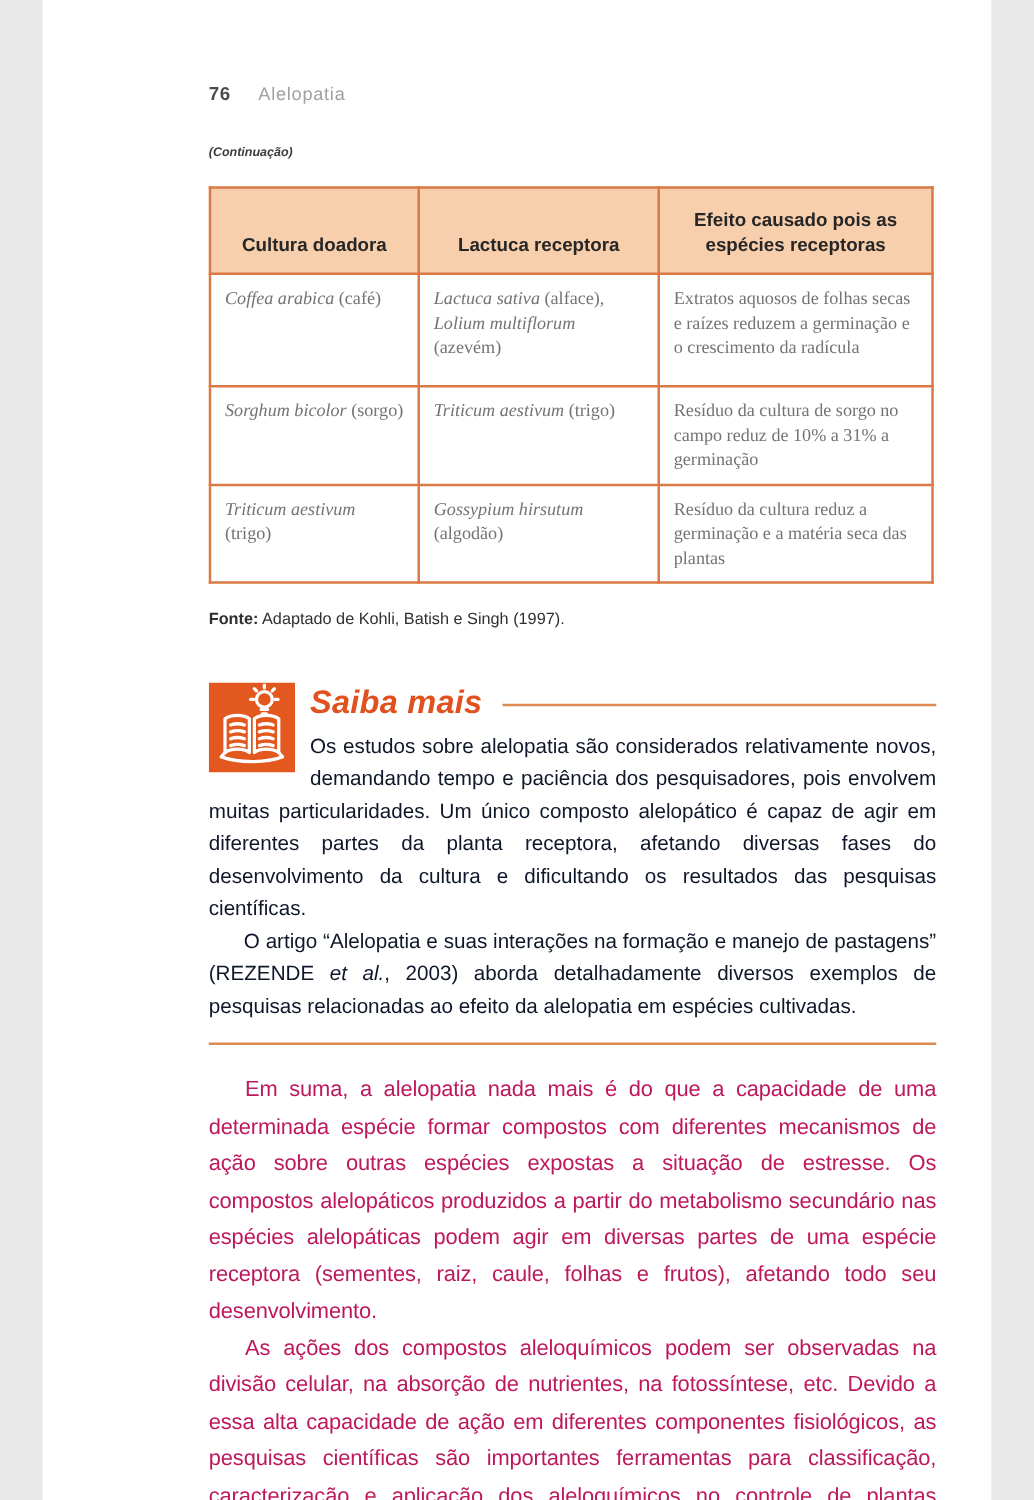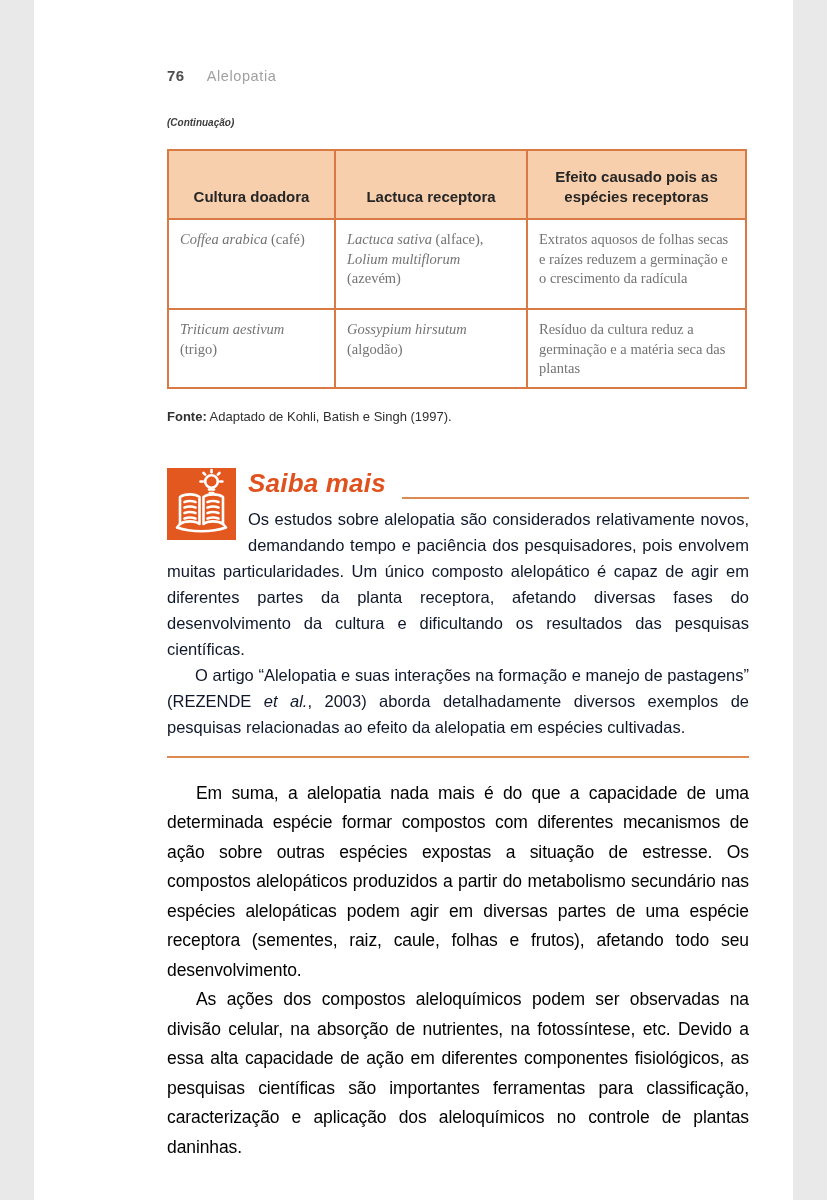--- a/index.html
+++ b/index.html
@@ -41,30 +41,30 @@
     font-family:Liberation Serif, serif;
   }
   tr.r1 td{height:90px;} tr.r2 td{height:75px;} tr.r3 td{height:70px;}
 
   .source{margin-top:20px;font-size:13px;color:#2F2F2F;}
   .source .lbl{font-weight:bold;}
 
   
   .saiba{margin-top:44px;color:var(--text);}
   .saiba-icon{float:left;width:69px;height:72px;margin-right:12px;}
-  .saiba-title-row{display:flex;align-items:flex-end;gap:16px;margin-bottom:7px;}
+  .saiba-title-row{display:flex;align-items:center;gap:16px;margin-bottom:7px;}
   .saiba-title{font-size:26px;font-weight:bold;font-style:italic;color:var(--title);letter-spacing:.2px;white-space:nowrap;}
   .title-rule{flex:1;height:2px;background:var(--rule);margin-top:4px;}
   .saiba p{font-size:16.5px;line-height:26px;text-align:justify;color:#0f172a;}
   .saiba p.indent{text-indent:28px;}
   .section-rule{clear:both;margin-top:16px;height:2px;background:var(--rule);}
 
   
   .bodytext{margin-top:21px;}
-  .bodytext p{font-size:17.5px;line-height:29.5px;color:#000000;text-align:justify;text-indent:29px;letter-spacing:-0.1px;}
+  .bodytext p{font-size:17.5px;line-height:29.5px;color:#be185d;text-align:justify;text-indent:29px;letter-spacing:-0.1px;}
 </style>
 </head>
 <body>
 
 <div class="page">
   <div class="content">
 
     <div class="runhead">
       <span class="page-num">76</span>
       <span class="run-title">Alelopatia</span>
@@ -81,20 +81,25 @@
       <tbody>
           <tr>
         <th>Cultura doadora</th>
         <th>Lactuca receptora</th>
         <th>Efeito causado pois as espécies receptoras</th>
       </tr>
       <tr class="r1">
         <td><i>Coffea arabica</i><span> (café)</span></td>
         <td><i>Lactuca sativa</i><span> (alface), </span><i>Lolium multiflorum</i><span> (azevém)</span></td>
         <td>Extratos aquosos de folhas secas e raízes reduzem a germinação e o crescimento da radícula</td>
+      </tr>
+      <tr class="r2">
+        <td><i>Sorghum bicolor</i><span> (sorgo)</span></td>
+        <td><i>Triticum aestivum</i><span> (trigo)</span></td>
+        <td>Resíduo da cultura de sorgo no campo reduz de 10% a 31% a germinação</td>
       </tr>
       <tr class="r3">
         <td><i>Triticum aestivum</i><span> (trigo)</span></td>
         <td><i>Gossypium hirsutum</i><span> (algodão)</span></td>
         <td>Resíduo da cultura reduz a germinação e a matéria seca das plantas</td>
       </tr>
     </tbody>
       </table>
 
     <div class="source">

